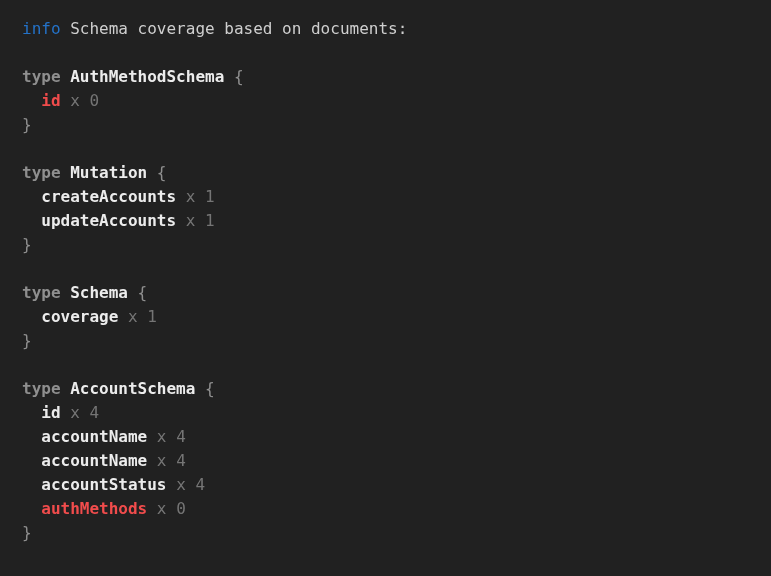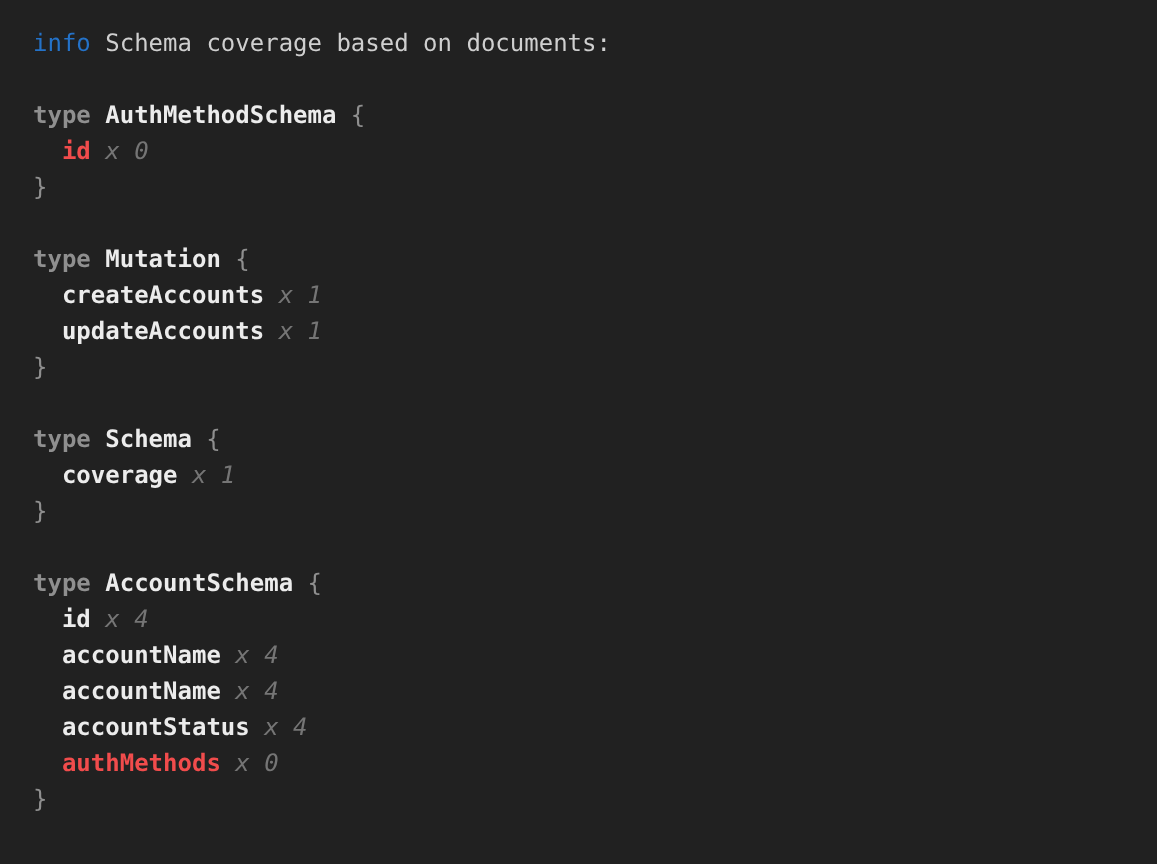--- a/index.html
+++ b/index.html
@@ -35,21 +35,20 @@
     color: var(--name, #ececec);
     font-weight: bold;
   }
   .brace { margin-left: 1ch; color: var(--keyword, #8f8f8f); }
   .close-brace { color: var(--keyword, #8f8f8f); }
   .field-name { color: var(--name, #e6e6e6); font-weight: bold; }
   .field-name.uncovered { color: var(--uncovered, #f14c4c); }
   .count {
     margin-left: 1ch;
     color: var(--count, #757575);
-    font-style: italic;
   }
 </style>
 </head>
 <body>
 
 <div class="screen">
   <div class="terminal">
 
     <div class="line"><span class="info-label">info</span><span class="msg">Schema coverage based on documents:</span></div>
 

